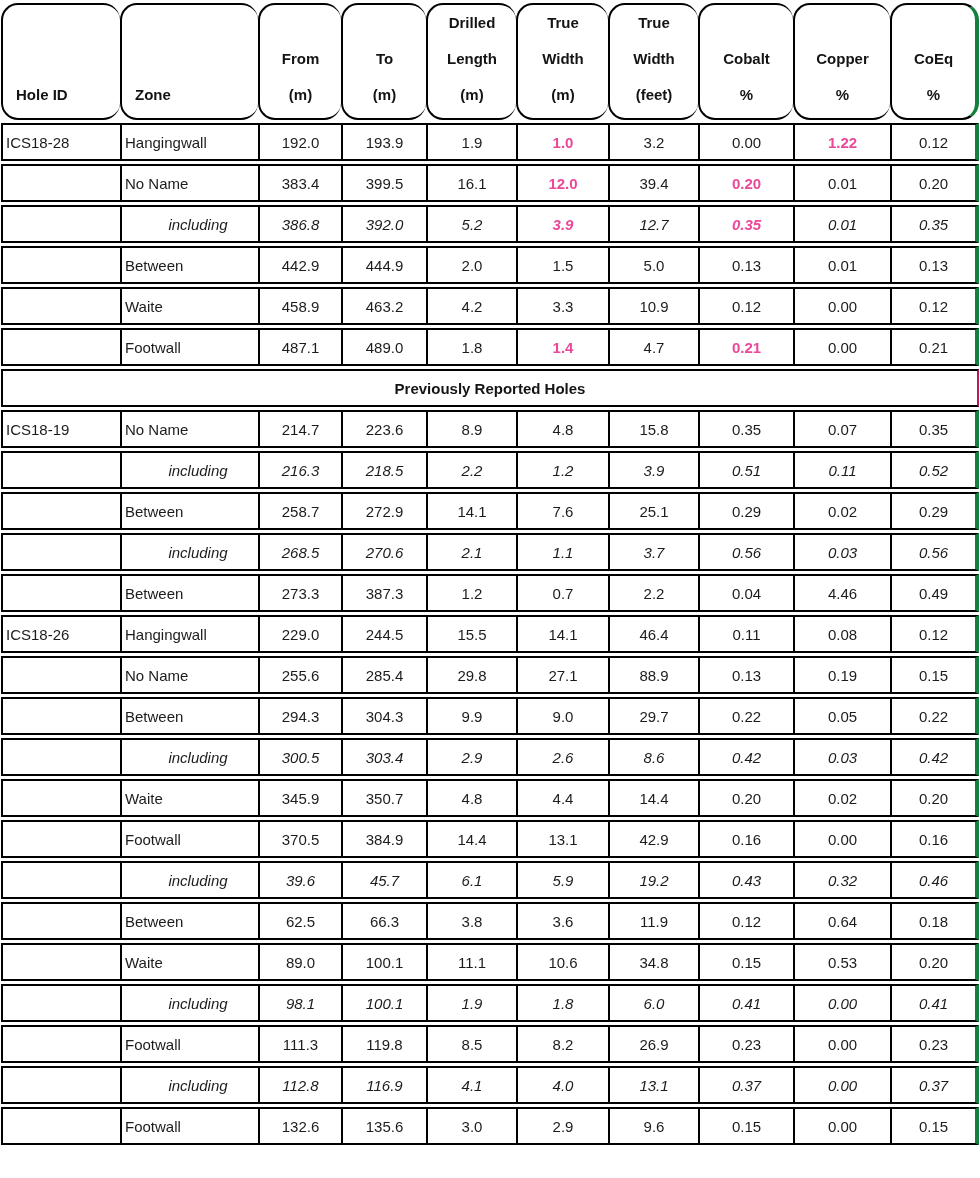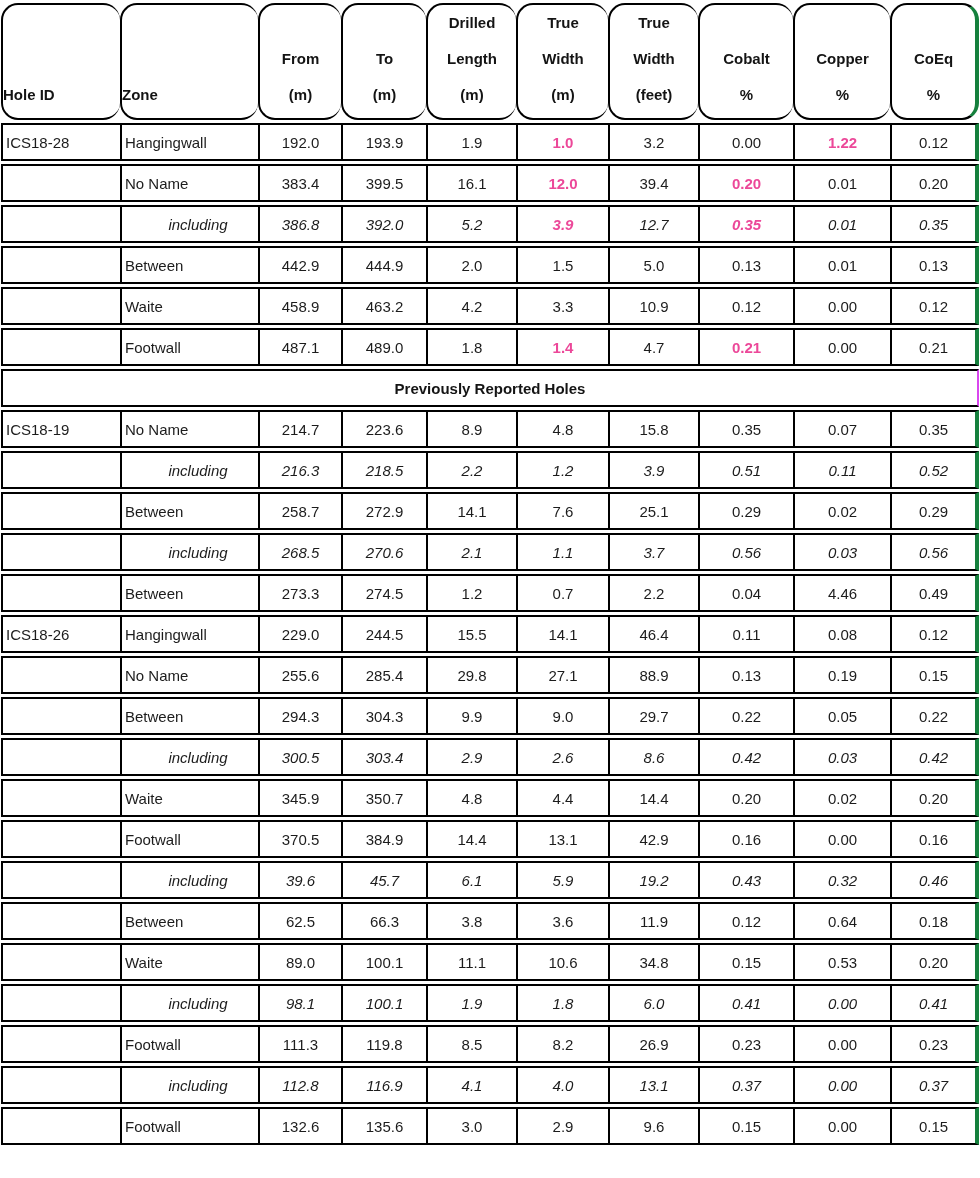--- a/index.html
+++ b/index.html
@@ -32,35 +32,35 @@
   th {
     height: 110px;
     vertical-align: bottom;
     text-align: center;
     font-weight: 700;
     line-height: 36px;
     padding-bottom: 5px;
     color: #141414;
     border-radius: 17px;
   }
-  th.col-hole_id, th.col-zone { text-align: left; }
+  th.col-hole_id, th.col-zone { text-align: left; padding-left: 13px; }
   td {
     height: 38px;
     text-align: center;
     vertical-align: middle;
   }
   td.cell-hole-id, td.cell-zone { text-align: left; padding-left: 3px; }
   tr.italic td { font-style: italic; }
   tr.italic td.cell-zone { text-align: center; padding-left: 16px; }
   td.bold { font-weight: 700; color: #ec4899; }
   td.separator-cell {
     font-weight: 700;
     text-align: center;
     color: #141414;
-    border-right: 2px solid #d946ef;
+    border-right: 2px solid #be185d;
   }
 </style>
 </head>
 <body>
 
 <table class="drill">
   <colgroup>
     <col style="width:119px">
     <col style="width:138px">
     <col style="width:83px">
@@ -238,21 +238,21 @@
         <td class="cell-num">1.1</td>
         <td class="cell-num">3.7</td>
         <td class="cell-num">0.56</td>
         <td class="cell-num">0.03</td>
         <td class="cell-num">0.56</td>
       </tr>
       <tr>
         <td class="cell-hole-id"></td>
         <td class="cell-zone">Between</td>
         <td class="cell-num">273.3</td>
-        <td class="cell-num">274.5</td>
+        <td class="cell-num">387.3</td>
         <td class="cell-num">1.2</td>
         <td class="cell-num">0.7</td>
         <td class="cell-num">2.2</td>
         <td class="cell-num">0.04</td>
         <td class="cell-num">4.46</td>
         <td class="cell-num">0.49</td>
       </tr>
       <tr>
         <td class="cell-hole-id">ICS18-26</td>
         <td class="cell-zone">Hangingwall</td>

